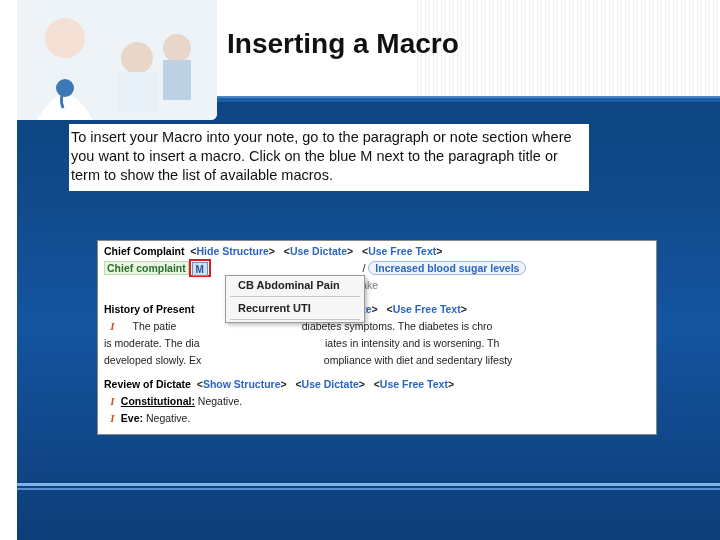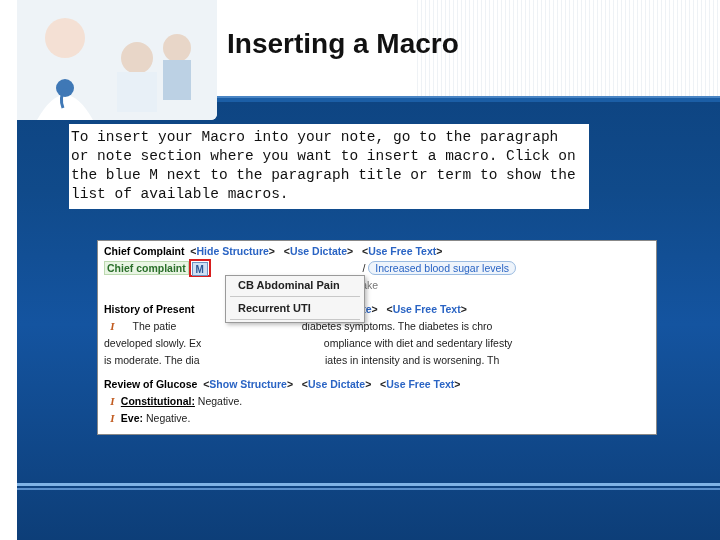--- a/index.html
+++ b/index.html
@@ -13,28 +13,28 @@
   .hatch { position: absolute; top: 0; right: 0; width: 320px; height: 98px;
     background: repeating-linear-gradient(90deg, #e7ecf1 0 1px, #fff 1px 4px); opacity: .7; }
   .photo { position: absolute; top: 0; left: 0; width: 200px; height: 120px;
     background: linear-gradient(135deg, #f2f2f2 0%, #e6edf3 40%, #dce7ef 100%);
     border-bottom-right-radius: 6px; overflow: hidden; }
   .photo svg { width: 100%; height: 100%; }
   .title { position: absolute; top: 28px; left: 210px; font-size: 28px; font-weight: 700; color: #111; }
   .blue-line { position: absolute; top: 98px; left: 200px; right: 0; height: 4px; background: #1b5ea6; }
   .blue-line2 { position: absolute; top: 96px; left: 200px; right: 0; height: 2px; background: #4a85c4; }
   .blurb { position: absolute; top: 124px; left: 52px; width: 520px; background: #fff; padding: 4px 6px 6px 2px;
-    font-size: 14.5px; line-height: 1.3; color: #111; font-family: Liberation Mono, monospace; }
+    font-size: 14.5px; line-height: 1.3; color: #111; }
   .shot-wrap { position: absolute; top: 240px; left: 80px; width: 560px; background: #fff; border: 1px solid #888; }
   .note { font-family: Verdana, Arial, sans-serif; font-size: 10.5px; color: #222; padding: 3px 4px 6px 6px; line-height: 1.45; overflow: hidden; white-space: nowrap; }
   .hdr { font-weight: 700; color: #000; }
   .tag { color: #2a64c4; font-weight: 700; }
   .lt, .gt { color: #222; font-weight: 700; }
   .field { color: #2a6f2a; font-weight: 700; background: #e9f5e4; padding: 0 2px; border: 1px solid #bcd9b0; }
-  .pill { color: #2a64c4; font-weight: 400; background: #eef4fb; border: 1px solid #9bbbe0; border-radius: 8px; padding: 0 6px; text-align: right; }
+  .pill { color: #2a64c4; font-weight: 700; background: #eef4fb; border: 1px solid #9bbbe0; border-radius: 8px; padding: 0 6px; text-align: right; }
   .mbtn { display: inline-block; width: 16px; height: 14px; background: #cfe0f4; border: 1px solid #6e92c2; color: #2a5796; font-weight: 700; font-size: 10px; text-align: center; line-height: 13px; vertical-align: middle; }
   .redbox { border: 2px solid #d81e1e; padding: 1px; }
   .i-icon { display: inline-block; width: 11px; height: 11px; color: #c15a1e; font-weight: 700; font-style: italic; font-family: Georgia, serif; font-size: 11px; text-align: center; }
   .menu { position: absolute; background: #f6f6f6; border: 1px solid #9a9a9a; box-shadow: 2px 2px 4px rgba(0,0,0,.25); font-family: Verdana, Arial, sans-serif; font-size: 11px; }
   .menu .item { padding: 3px 12px; white-space: nowrap; color: #222; font-weight: bold; }
   .menu .sep { height: 1px; background: #c8c8c8; margin: 2px 4px; }
   .row { margin-bottom: 2px; }
   .footer-line { position: absolute; bottom: 54px; left: 0; right: 0; height: 3px; background: #7fb3e6; }
   .footer-line2 { position: absolute; bottom: 50px; left: 0; right: 0; height: 2px; background: #5b90cc; }
 </style>
@@ -94,34 +94,34 @@
         &nbsp;&nbsp;&nbsp;&nbsp;&nbsp;&nbsp;&nbsp;&nbsp;&nbsp;&nbsp;&nbsp;&nbsp;&nbsp;&nbsp;&nbsp;&nbsp;&nbsp;&nbsp;&nbsp;&nbsp;&nbsp;&nbsp;&nbsp;&nbsp;&nbsp;&nbsp;&nbsp;&nbsp;&nbsp;&nbsp;&nbsp;&nbsp;&nbsp;&nbsp;&nbsp;&nbsp;&nbsp;
         <span class="lt">&lt;</span><span class="tag">Use Dictate</span><span class="gt">&gt;</span>
         &nbsp; <span class="lt">&lt;</span><span class="tag">Use Free Text</span><span class="gt">&gt;</span>
       </div>
       <div class="row">
         &nbsp;<span class="i-icon">I</span>&nbsp;&nbsp;&nbsp;&nbsp;&nbsp;<span>The patie</span>
         &nbsp;&nbsp;&nbsp;&nbsp;&nbsp;&nbsp;&nbsp;&nbsp;&nbsp;&nbsp;&nbsp;&nbsp;&nbsp;&nbsp;&nbsp;&nbsp;&nbsp;&nbsp;&nbsp;&nbsp;&nbsp;&nbsp;&nbsp;&nbsp;&nbsp;&nbsp;&nbsp;&nbsp;&nbsp;&nbsp;&nbsp;&nbsp;&nbsp;&nbsp;&nbsp;&nbsp;&nbsp;&nbsp;&nbsp;&nbsp;&nbsp;
         <span>diabetes symptoms.  The diabetes is chro</span>
       </div>
       <div class="row">
+        <span>is moderate.  The dia</span>
+        &nbsp;&nbsp;&nbsp;&nbsp;&nbsp;&nbsp;&nbsp;&nbsp;&nbsp;&nbsp;&nbsp;&nbsp;&nbsp;&nbsp;&nbsp;&nbsp;&nbsp;&nbsp;&nbsp;&nbsp;&nbsp;&nbsp;&nbsp;&nbsp;&nbsp;&nbsp;&nbsp;&nbsp;&nbsp;&nbsp;&nbsp;&nbsp;&nbsp;&nbsp;&nbsp;&nbsp;&nbsp;&nbsp;&nbsp;&nbsp;&nbsp;
+        <span>iates in intensity and is worsening.  Th</span>
+      </div>
+      <div class="row">
         <span>developed slowly.  Ex</span>
         &nbsp;&nbsp;&nbsp;&nbsp;&nbsp;&nbsp;&nbsp;&nbsp;&nbsp;&nbsp;&nbsp;&nbsp;&nbsp;&nbsp;&nbsp;&nbsp;&nbsp;&nbsp;&nbsp;&nbsp;&nbsp;&nbsp;&nbsp;&nbsp;&nbsp;&nbsp;&nbsp;&nbsp;&nbsp;&nbsp;&nbsp;&nbsp;&nbsp;&nbsp;&nbsp;&nbsp;&nbsp;&nbsp;&nbsp;&nbsp;
         <span>ompliance with diet and sedentary lifesty</span>
-      </div>
-      <div class="row">
-        <span>is moderate.  The dia</span>
-        &nbsp;&nbsp;&nbsp;&nbsp;&nbsp;&nbsp;&nbsp;&nbsp;&nbsp;&nbsp;&nbsp;&nbsp;&nbsp;&nbsp;&nbsp;&nbsp;&nbsp;&nbsp;&nbsp;&nbsp;&nbsp;&nbsp;&nbsp;&nbsp;&nbsp;&nbsp;&nbsp;&nbsp;&nbsp;&nbsp;&nbsp;&nbsp;&nbsp;&nbsp;&nbsp;&nbsp;&nbsp;&nbsp;&nbsp;&nbsp;&nbsp;
-        <span>iates in intensity and is worsening.  Th</span>
       </div>
 
       <div style="height:6px"></div>
 
       <div class="row">
-        <span class="hdr">Review of Glucose</span>
+        <span class="hdr">Review of Dictate</span>
         &nbsp;<span class="lt">&lt;</span><span class="tag">Show Structure</span><span class="gt">&gt;</span>
         &nbsp; <span class="lt">&lt;</span><span class="tag">Use Dictate</span><span class="gt">&gt;</span>
         &nbsp; <span class="lt">&lt;</span><span class="tag">Use Free Text</span><span class="gt">&gt;</span>
       </div>
       <div class="row">
         &nbsp;<span class="i-icon">I</span>
         <span class="hdr" style="text-decoration:underline">Constitutional:</span>
         <span>Negative.</span>
       </div>
       <div class="row">

